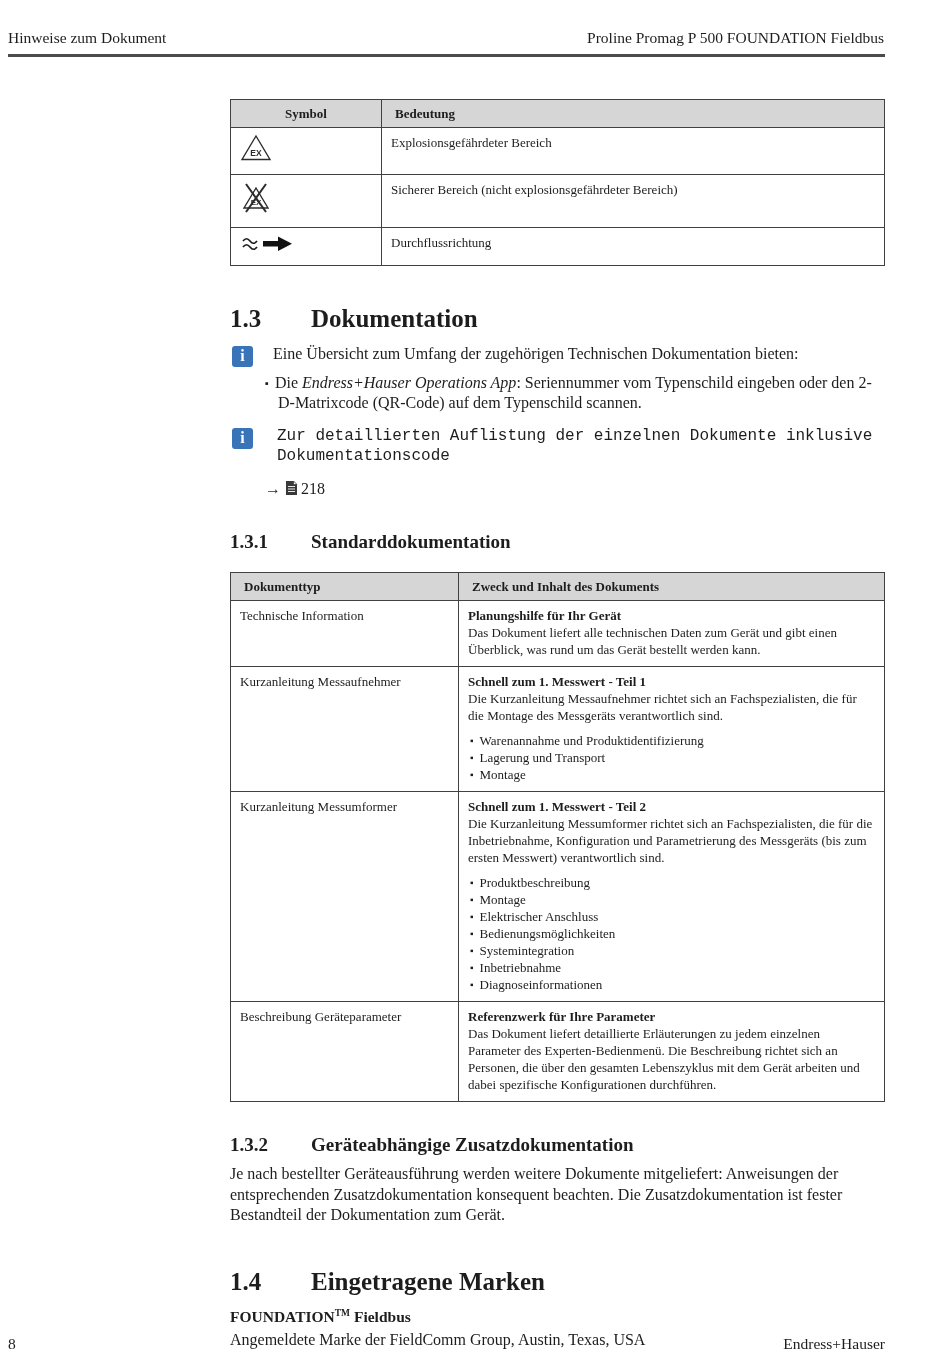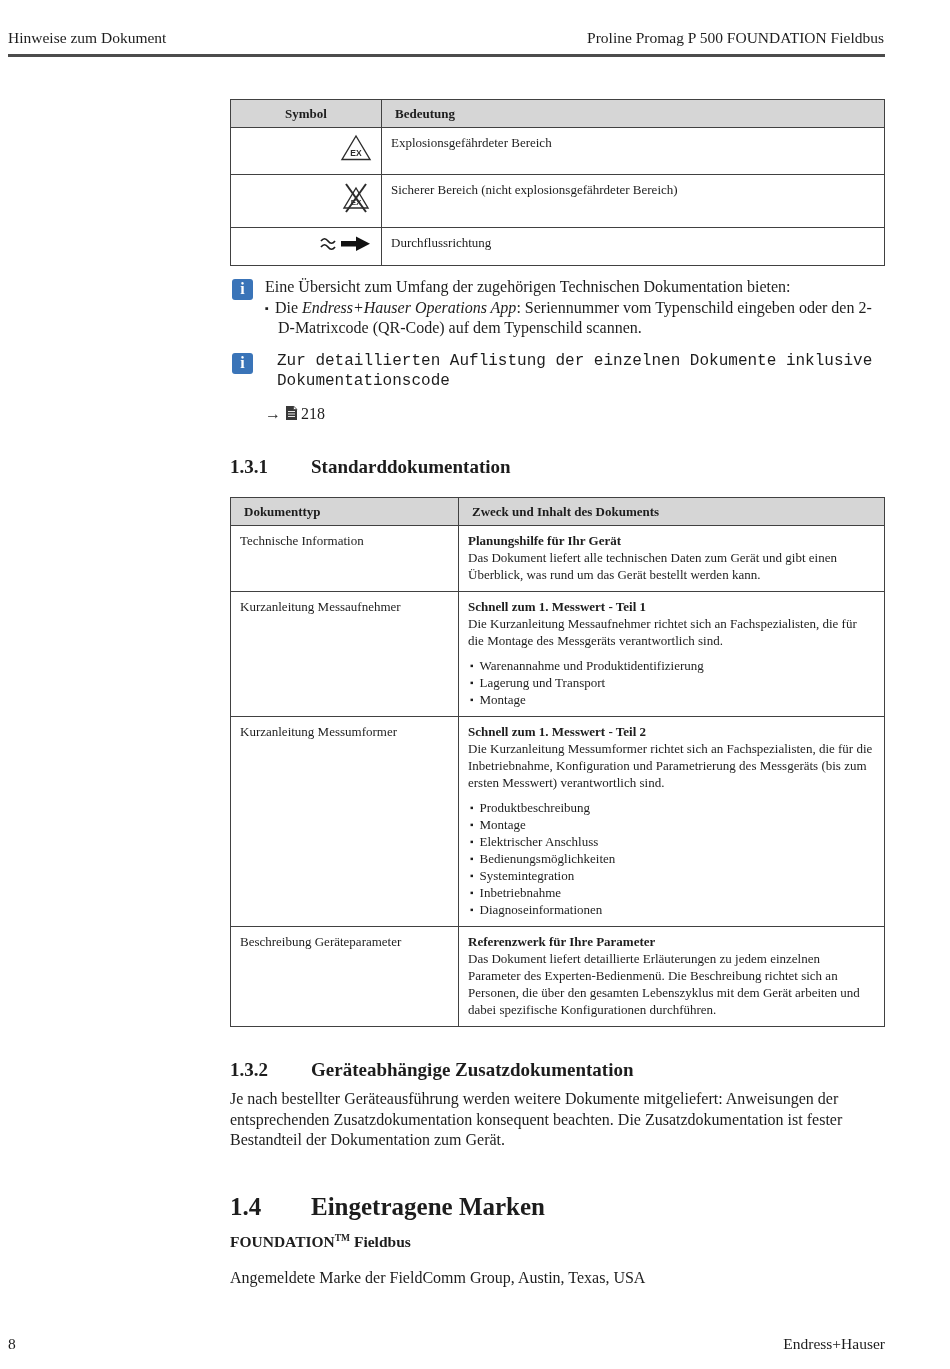--- a/index.html
+++ b/index.html
@@ -13,21 +13,21 @@
                justify-content:space-between;font-size:15.5px;}
   
   .content{position:absolute;left:230px;top:57px;width:655px;}
   
   table{border-collapse:collapse;width:655px;font-size:13px;line-height:17px;}
   th,td{border:1px solid #414141;text-align:left;vertical-align:top;}
   thead th{background:#d6d6d6;font-weight:bold;padding:5px 13px;}
   tbody td{padding:6px 9px 8px;}
   .sym-table{margin-top:42px;}
   .sym-table .sym-col{width:124px;text-align:center;}
-  .sym-table .sym-cell{text-align:right;}
+  .sym-table .sym-cell{text-align:left;}
   .doc-table{margin-top:20px;}
   .doc-table .type-col{width:201px;}
   .cell-heading{font-weight:bold;margin:0;}
   .cell-body{margin:0;}
   .cell-list{margin:8px 0 0;padding:0 0 0 14px;list-style:none;}
   .cell-list li{text-indent:-12px;}
   .cell-list li::before{content:"▪";font-size:10px;margin-right:6px;vertical-align:1px;}
   
   h2{font-size:25px;line-height:28px;font-weight:bold;margin:39px 0 0;}
   h3{font-size:19px;line-height:21px;font-weight:bold;margin:32px 0 0;}
@@ -43,21 +43,21 @@
              font-weight:bold;font-family:"Liberation Serif",serif;}
   .note ul{margin:0;padding:0 0 0 13px;list-style:none;}
   .note li{text-indent:-13px;}
   .note li::before{content:"▪";font-size:11px;margin-right:6px;vertical-align:1px;}
   .note em{font-style:italic;}
   a.link{color:#3d6eb5;text-decoration:none;cursor:pointer;}
   .ref-line{margin:0;}
   .ref-line .arrow{color:#2e2e2e;}
   .ref-line svg{vertical-align:-2px;margin:0 3px 0 4px;}
   
-  .tm-name{margin:12px 0 17px;font-size:15.5px;font-weight:bold;}
+  .tm-name{margin:12px 0 4px;font-size:15.5px;font-weight:bold;}
   .tm-name sup{font-size:9.5px;}
   .tm-desc{margin:1px 0 0;}
 </style>
 </head>
 <body>
 
 <div class="page">
 
   <div class="page-header">
     <span>Hinweise zum Dokument</span>
@@ -108,25 +108,26 @@
                 <rect x="23" y="7" width="15" height="5.5" fill="#111"></rect>
                 <polygon points="38,2.5 52,9.7 38,17" fill="#111"></polygon>
               </svg>
             </span>
           </td>
           <td>Durchflussrichtung</td>
         </tr>
       </tbody>
     </table>
 
+    <h2><span class="hnum">1.3</span><span>Dokumentation</span></h2>
 
     <div class="note bodytext">
       <span class="info-icon">i</span>
       <div class="note-body">
-        <p style="margin:0;">Eine Übersicht zum Umfang der zugehörigen Technischen Dokumentation bieten:</p>
+        <p style="margin:8px;">Eine Übersicht zum Umfang der zugehörigen Technischen Dokumentation bieten:</p>
         <ul>
           <li><span>Die </span><em>Endress+Hauser Operations App</em><span>: Seriennummer vom Typenschild eingeben oder den 2-D-Matrixcode (QR-Code) auf dem Typenschild scannen.</span></li>
         </ul>
       </div>
     </div>
 
     <div class="note note2 bodytext">
       <span class="info-icon">i</span>
       <div class="note-body">
         <p style="margin:12px;font-family:Liberation Mono, monospace;">Zur detaillierten Auflistung der einzelnen Dokumente inklusive Dokumentationscode</p>

